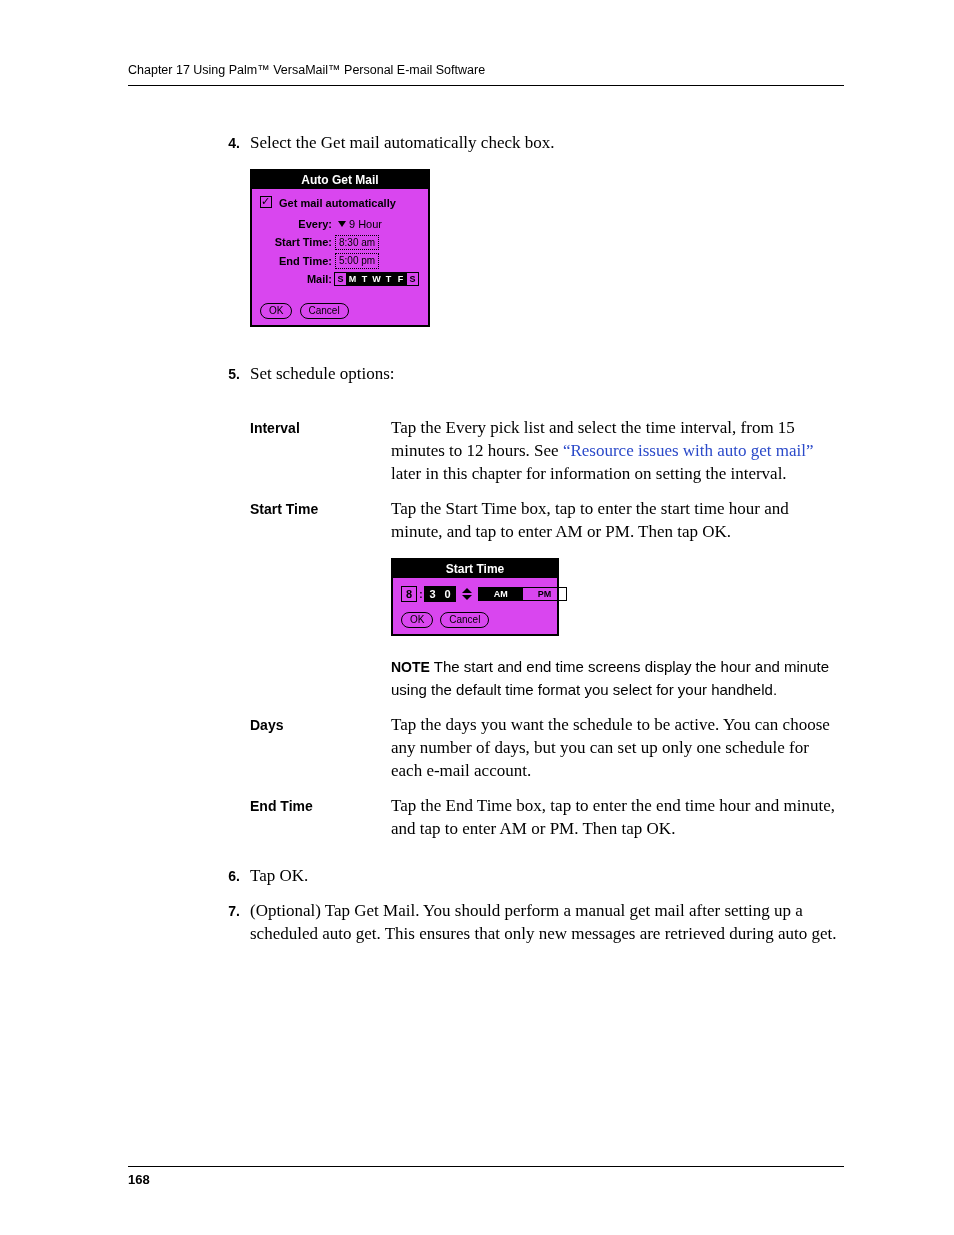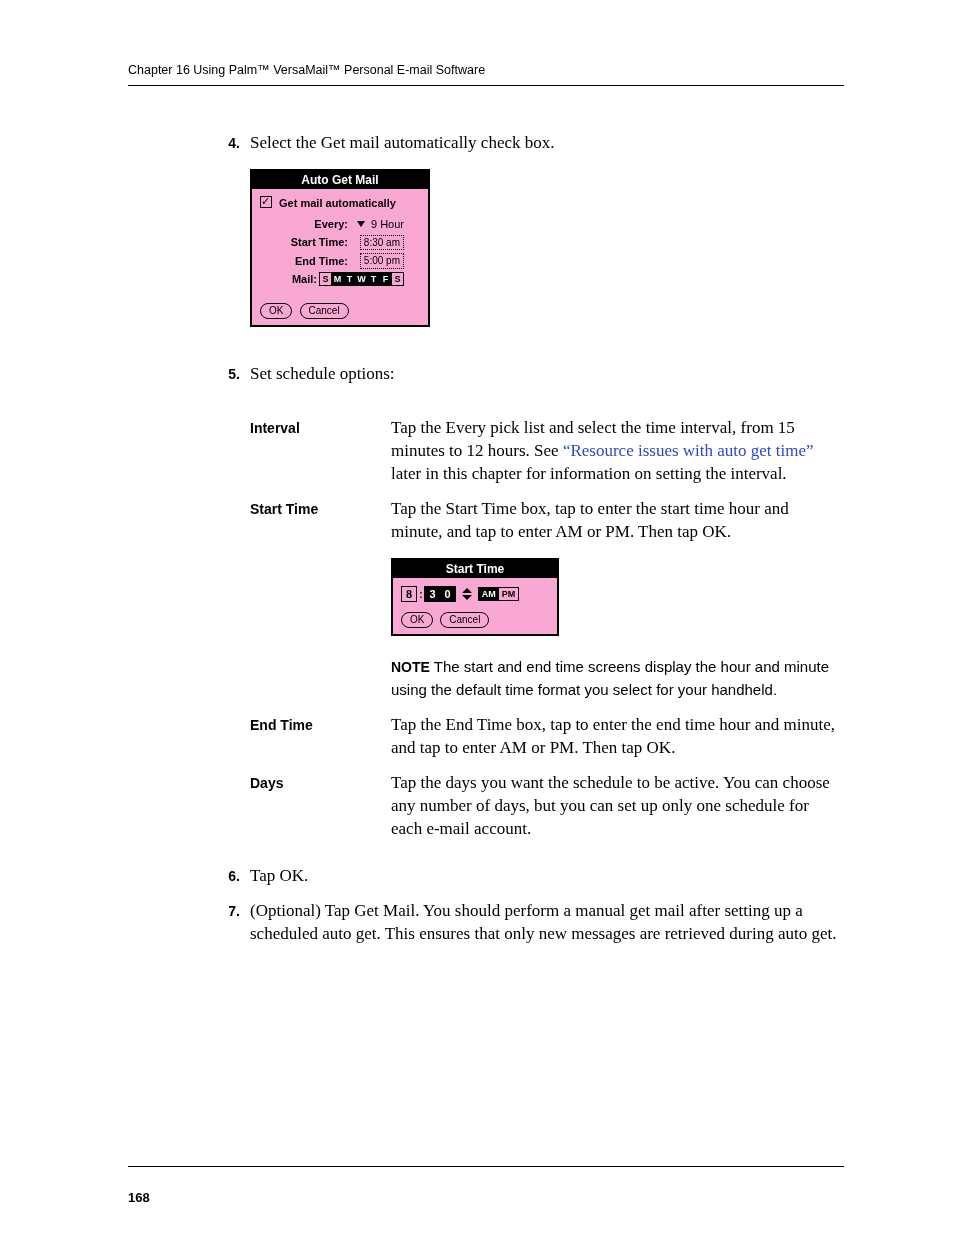--- a/index.html
+++ b/index.html
@@ -14,29 +14,29 @@
            font-family:Arial,Helvetica,sans-serif;font-weight:bold;font-size:14px;
            padding-top:2px;flex:0 0 112px;}
   .stepbody{flex:1;}
   .row{display:flex;margin-bottom:12px;gap:7px;}
   .rowlbl{flex:0 0 134px;font-family:Arial,Helvetica,sans-serif;font-weight:bold;
           font-size:14px;padding-top:2px;}
   .rowtxt{flex:1;}
   .link{color:#2a49c9;}
   .note-label{font-family:Arial,Helvetica,sans-serif;font-weight:bold;font-size:14px;}
   .note-body{font-family:Arial,Helvetica,sans-serif;font-size:15px;}
-  .screenshot{border:2px solid #000;background:#f9a8d4;display:inline-block;
+  .screenshot{border:2px solid #000;background:#d946ef;display:inline-block;
               font-family:Arial,Helvetica,sans-serif;}
   .ss1{width:176px;margin:6px 0 24px 0;}
   .ss1-title{background:#000;color:#fff;font-weight:bold;text-align:center;
              font-size:12px;padding:1px 0;}
   .ss1-body{padding:4px 8px 6px 8px;font-size:11px;}
   .chk{display:inline-block;width:10px;height:10px;border:1px solid #000;position:relative;margin-right:4px;top:1px;}
   .chk::after{content:"✓";position:absolute;top:-3px;left:0;font-size:11px;}
-  .ss1-line{display:flex;justify-content:space-between;align-items:center;margin:3px 16px;}
+  .ss1-line{display:flex;justify-content:flex-start;align-items:center;margin:3px 0;}
   .ss1-k{font-weight:bold;text-align:right;width:72px;margin-right:3px;}
   .dropdown-arrow{display:inline-block;width:0;height:0;border-left:4px solid transparent;
                   border-right:4px solid transparent;border-top:6px solid #000;margin:0 3px;}
   .dotted{border:1px dotted #000;padding:0 3px;font-size:10px;}
   .daybox{display:inline-flex;}
   .daybox span{width:11px;height:12px;border:1px solid #000;font-size:9px;font-weight:bold;
                text-align:center;line-height:12px;margin-left:-1px;}
   .daybox span.sel{background:#000;color:#fff;}
   .pillrow{margin-top:16px;}
   .pill{display:inline-block;border:1px solid #000;border-radius:9px;padding:0 8px;
@@ -48,31 +48,31 @@
   .digit{display:inline-block;border:1px solid #000;padding:0 4px;font-weight:bold;
          font-size:11px;line-height:14px;}
   .digit.sel{background:#000;color:#fff;}
   .sep{font-weight:bold;margin:0 2px;}
   .spin{display:inline-block;margin:0 6px;vertical-align:middle;}
   .spin-up{width:0;height:0;border-left:5px solid transparent;border-right:5px solid transparent;
            border-bottom:5px solid #000;margin-bottom:2px;}
   .spin-dn{width:0;height:0;border-left:5px solid transparent;border-right:5px solid transparent;
            border-top:5px solid #000;}
   .ampm{display:inline-flex;border:1px solid #000;}
-  .ampm span{font-size:9px;font-weight:bold;padding:0 3px;line-height:12px;}
+  .ampm span{font-size:9px;font-weight:bold;padding:0 15px;line-height:12px;}
   .ampm span.sel{background:#000;color:#fff;}
   .pgnum{font-family:Arial,Helvetica,sans-serif;font-weight:bold;font-size:13px;
-         border-top:1px solid #000;padding-top:22px;margin-top:220px;}
+         border-top:1px solid #000;padding-top:4px;margin-top:220px;}
 </style>
 </head>
 <body>
 
 <div class="page">
 
-  <div class="runhead">Chapter 16   Using Palm™ VersaMail™ Personal E-mail Software</div>
+  <div class="runhead">Chapter 17   Using Palm™ VersaMail™ Personal E-mail Software</div>
 
   <div class="step">
     <div class="stepnum">4.</div>
     <div class="stepbody">
       <div>Select the Get mail automatically check box.</div>
 
       
       <div class="screenshot ss1" style="margin-top:14px;">
         <div class="ss1-title">Auto Get Mail</div>
         <div class="ss1-body">
@@ -115,21 +115,21 @@
   </div>
 
   <div class="step" style="margin-top:10px;">
     <div class="stepnum">5.</div>
     <div class="stepbody">
       <div style="margin-bottom:32px;">Set schedule options:</div>
 
       <div class="row">
         <div class="rowlbl">Interval</div>
         <div class="rowtxt">
-          <span>Tap the Every pick list and select the time interval, from 15 minutes to 12 hours. See </span><span class="link">“Resource issues with auto get time”</span><span> later in this chapter for information on setting the interval.</span>
+          <span>Tap the Every pick list and select the time interval, from 15 minutes to 12 hours. See </span><span class="link">“Resource issues with auto get mail”</span><span> later in this chapter for information on setting the interval.</span>
         </div>
       </div>
 
       <div class="row">
         <div class="rowlbl">Start Time</div>
         <div class="rowtxt">
           <div>Tap the Start Time box, tap to enter the start time hour and minute, and tap to enter AM or PM. Then tap OK.</div>
 
           
           <div class="screenshot ss2" style="margin-top:14px;">
@@ -155,28 +155,28 @@
               </div>
             </div>
           </div>
 
           <div style="margin-top:6px;">
             <span class="note-label">NOTE</span><span class="note-body">  The start and end time screens display the hour and minute using the default time format you select for your handheld.</span>
           </div>
         </div>
       </div>
 
+      <div class="row">
+        <div class="rowlbl">Days</div>
+        <div class="rowtxt">Tap the days you want the schedule to be active. You can choose any number of days, but you can set up only one schedule for each e-mail account.</div>
+      </div>
+
       <div class="row" style="margin-top:10px;">
         <div class="rowlbl">End Time</div>
         <div class="rowtxt">Tap the End Time box, tap to enter the end time hour and minute, and tap to enter AM or PM. Then tap OK.</div>
-      </div>
-
-      <div class="row">
-        <div class="rowlbl">Days</div>
-        <div class="rowtxt">Tap the days you want the schedule to be active. You can choose any number of days, but you can set up only one schedule for each e-mail account.</div>
       </div>
     </div>
   </div>
 
   <div class="step" style="margin-top:6px;">
     <div class="stepnum">6.</div>
     <div class="stepbody">Tap OK.</div>
   </div>
 
   <div class="step">

